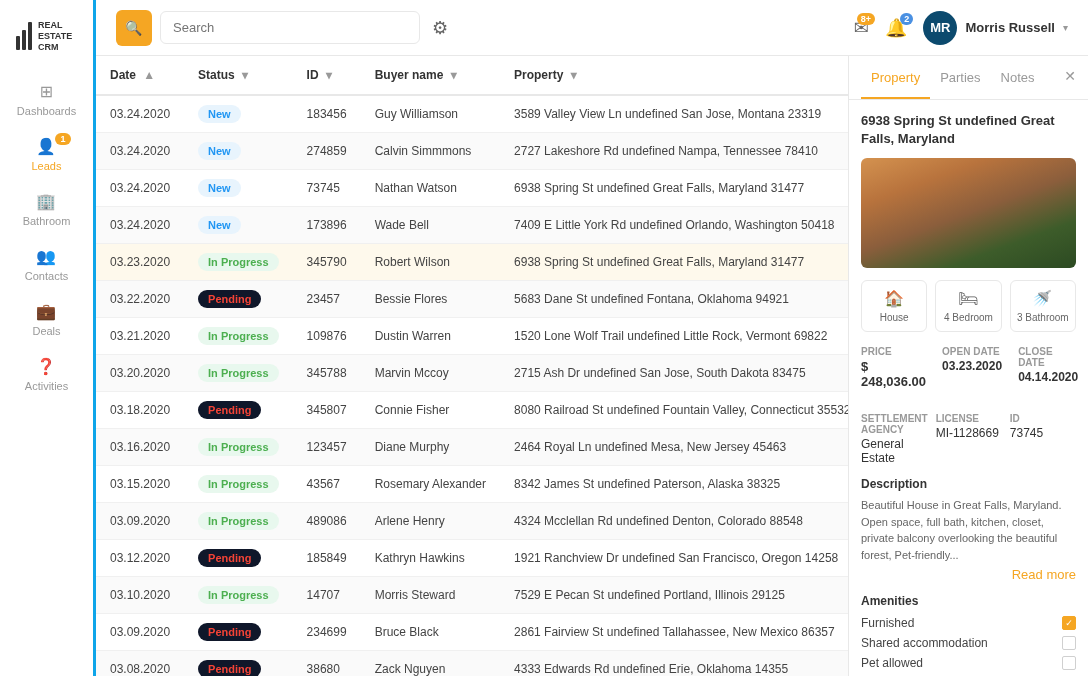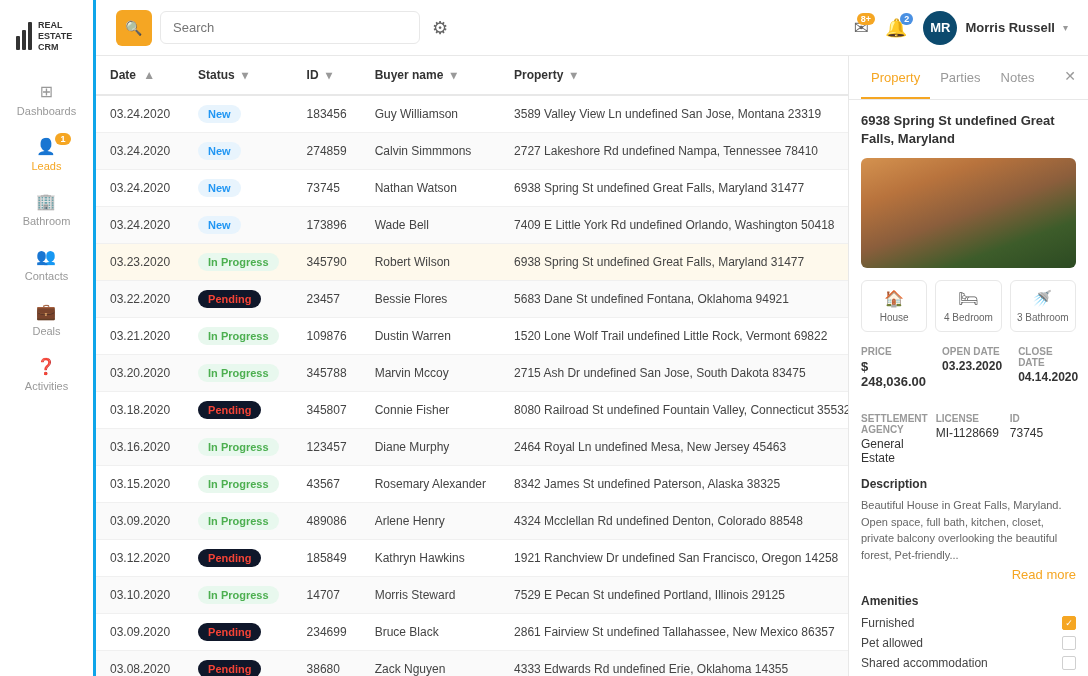--- a/index.html
+++ b/index.html
@@ -352,25 +352,25 @@
         <div class="desc-text">Beautiful House in Great Falls, Maryland. Open space, full bath, kitchen, closet, private balcony overlooking the beautiful forest, Pet-friendly...</div>
         <span class="read-more">Read more</span>
 
         <div class="amenities-title">Amenities</div>
         <div id="amenities-list">
             <div class="amenity-row">
     <span class="amenity-label">Furnished</span>
     <div class="checkbox checked">✓</div>
   </div>
             <div class="amenity-row">
+    <span class="amenity-label">Shared accommodation</span>
+    <div class="checkbox "></div>
+  </div>
+            <div class="amenity-row">
     <span class="amenity-label">Pet allowed</span>
-    <div class="checkbox "></div>
-  </div>
-            <div class="amenity-row">
-    <span class="amenity-label">Shared accommodation</span>
     <div class="checkbox "></div>
   </div>
           </div>
 
         <div class="map-placeholder">
           <div class="map-inner">
             <svg width="100%" height="100%">
               <rect width="100%" height="100%" fill="#d4e8c4"></rect>
               <line x1="0" y1="30" x2="100%" y2="30" stroke="#c0d8a8" stroke-width="1"></line>
               <line x1="0" y1="50" x2="100%" y2="50" stroke="#c0d8a8" stroke-width="1"></line>

